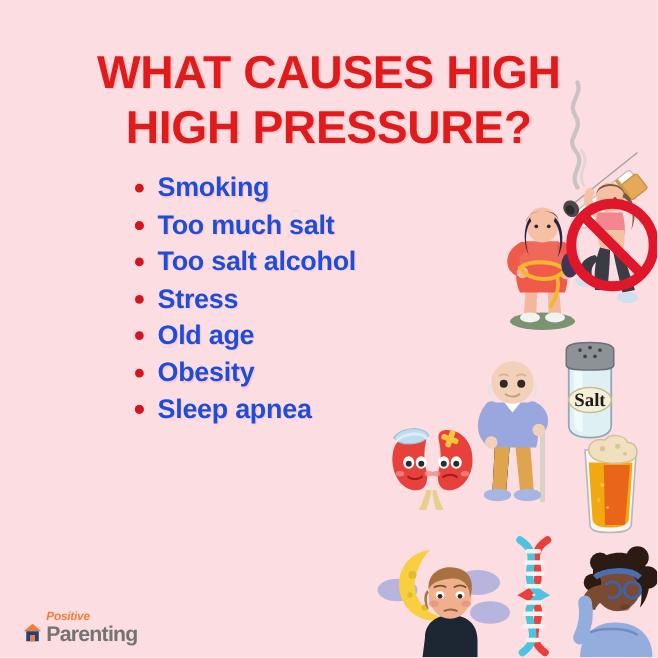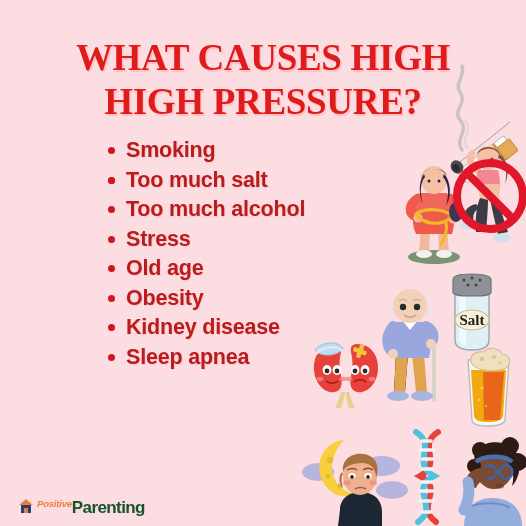--- a/index.html
+++ b/index.html
@@ -26,21 +26,21 @@
     left: 0;
     top: 36px;
     width: 526px;
     text-align: center;
     z-index: 40;
     pointer-events: none;
   }
   .title-line {
     display: block;
     color: #e01b1b;
-    font-family: Liberation Serif, serif;
+    font-family: Liberation Sans, sans-serif;
     font-weight: bold;
     font-size: 37px;
     line-height: 44px;
     letter-spacing: -0.3px;
     text-shadow: 1.5px 1.5px 0 rgba(255,190,195,0.85);
   }
 
   
   #cause-list {
     position: absolute;
@@ -48,21 +48,21 @@
     top: 136px;
     width: 260px;
     margin: 0;
     padding: 0;
     list-style: none;
     z-index: 45;
   }
   #cause-list li {
     position: relative;
     padding-left: 21px;
-    color: #b91c1c;
+    color: #1d4ed8;
     font-family: "Liberation Sans", sans-serif;
     font-weight: bold;
     font-size: 21.5px;
     line-height: 29.5px;
     letter-spacing: -0.2px;
     text-shadow: 1px 1px 0 rgba(255,190,195,0.7);
   }
   #cause-list li .dot {
     position: absolute;
     left: 3px;
@@ -77,31 +77,31 @@
   #logo {
     position: absolute;
     left: 18px;
     bottom: 10px;
     z-index: 50;
     display: flex;
     align-items: flex-end;
     gap: 3px;
   }
   #logo .logo-mark { display:block; }
-  #logo .logo-words { display: flex; flex-direction: row; line-height: 1; }
+  #logo .logo-words { display: flex; flex-direction: column; line-height: 1; }
   #logo .logo-top {
     color: #ef7d3a;
     font-size: 9.5px;
     font-weight: bold;
     font-style: italic;
     letter-spacing: -0.2px;
     margin-bottom: 1px;
   }
   #logo .logo-bottom {
-    color: #14532d;
+    color: #737373;
     font-size: 17px;
     font-weight: bold;
     letter-spacing: -0.6px;
   }
 
   
   .art { position: absolute; z-index: 10; }
   #art-cigarette { left: 440px; top: 64px; }
   #art-obesity   { left: 398px; top: 160px; }
   #art-noexercise{ left: 452px; top: 140px; z-index: 12; }
@@ -349,25 +349,25 @@
 
   <div id="title-block">
     <span class="title-line">WHAT CAUSES HIGH</span>
     <span class="title-line">HIGH PRESSURE?</span>
   </div>
 
   <ul id="cause-list">
     <li><span class="dot"></span><span>Smoking</span></li>
     <li><span class="dot"></span></li>
     <li><span class="dot"></span><span>Too much salt</span></li>
-    <li><span class="dot"></span><span>Too much alcohol</span></li>
+    <li><span class="dot"></span><span>Too salt alcohol</span></li>
     <li><span class="dot"></span><span>Stress</span></li>
     <li><span class="dot"></span><span>Old age</span></li>
     <li><span class="dot"></span><span>Obesity</span></li>
-    <li><span class="dot"></span><span>Kidney disease</span></li>
+    <li><span class="dot"></span></li>
     <li><span class="dot"></span><span>Sleep apnea</span></li>
   </ul>
 
   <div id="logo">
     <svg class="logo-mark" width="16" height="18" viewBox="0 0 16 18">
       <path d="M8 1 L15 7 L1 7 Z" fill="#ef7d3a"></path>
       <rect x="3" y="7" width="10" height="8" fill="#21417e"></rect>
       <rect x="6" y="10" width="4" height="5" fill="#ef7d3a"></rect>
     </svg>
     <div class="logo-words">

